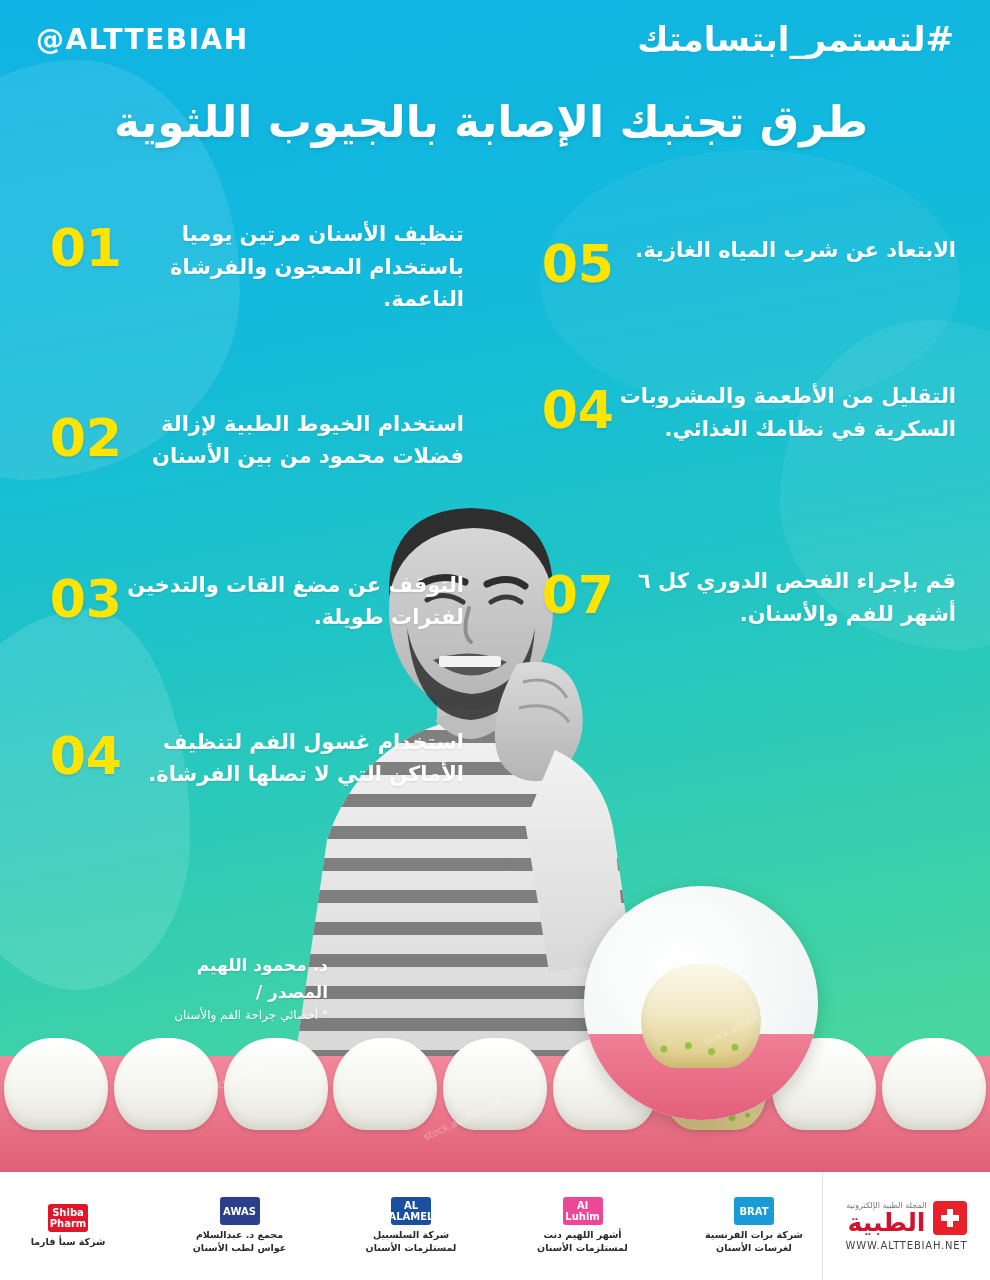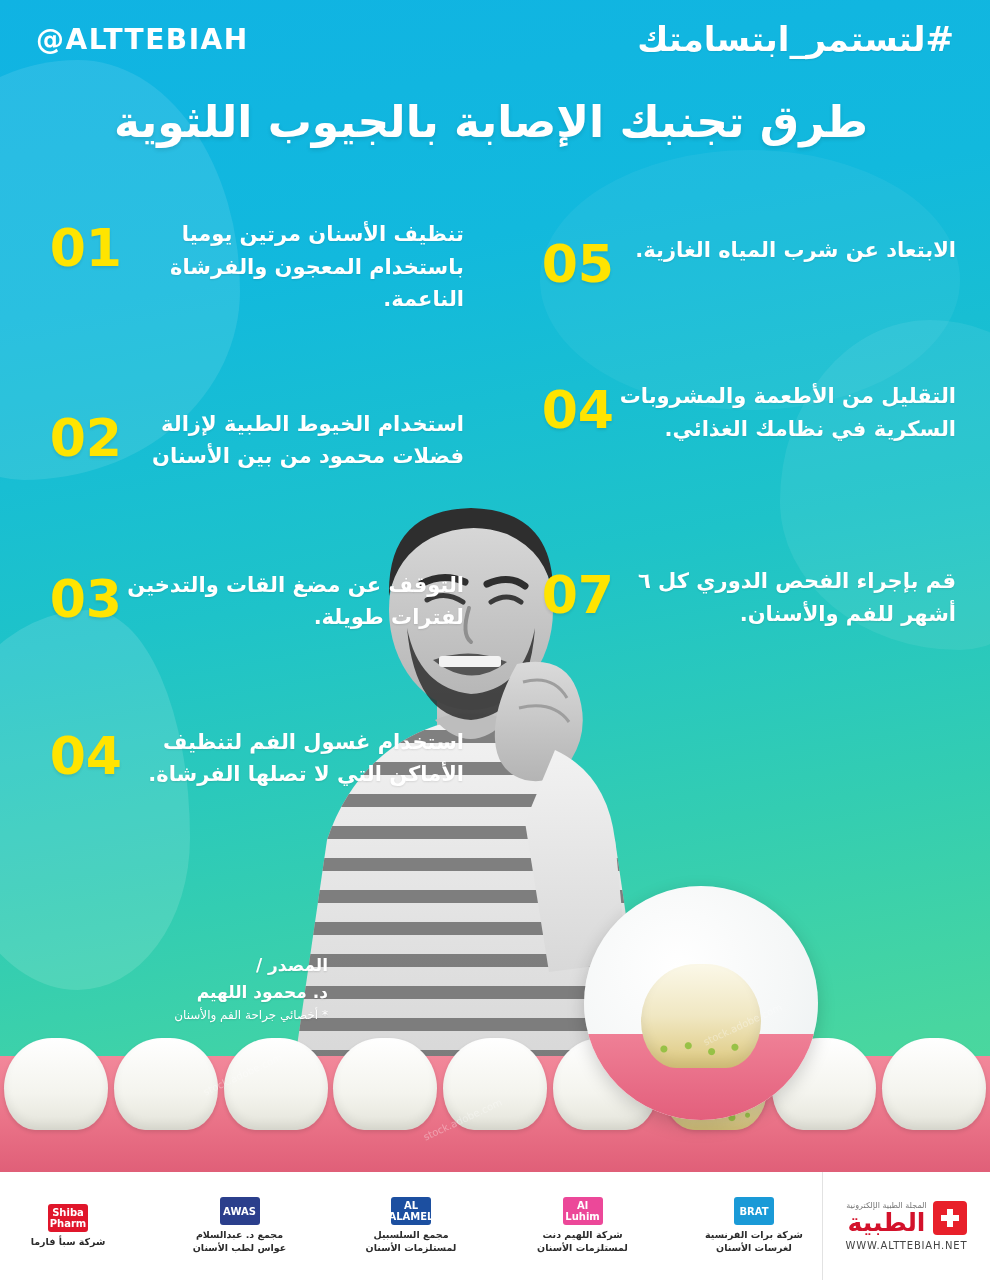--- a/index.html
+++ b/index.html
@@ -429,22 +429,22 @@
       <path d="M262 196 q46 -10 60 26 q14 38 -6 70 q-16 26 -46 20 q-28 -8 -30 -40 q-2 -34 22 -76 Z" fill="url(#skin)"></path>
       <path d="M268 214 q30 -8 44 16" stroke="#9e9e9e" stroke-width="3" fill="none"></path>
       <path d="M264 240 q34 -8 50 14" stroke="#9e9e9e" stroke-width="3" fill="none"></path>
 
       <path d="M300 282 q52 24 60 90 l12 122 l-78 10 l-24 -150 Z" fill="url(#shirt)"></path>
       <g clip-path="url(#shirtClip)"></g>
     </svg>
   </div>
 
   <div class="source">
+    <div>د. محمود اللهيم</div>
     <div>المصدر /</div>
-    <div>د. محمود اللهيم</div>
     <div class="small">* أخصائي جراحة الفم والأسنان</div>
   </div>
 
   <div class="gum"></div>
 
   <div class="teeth-row">
     <div class="tooth"></div>
     <div class="tooth"></div>
     <div class="tooth decayed"></div>
     <div class="tooth"></div>
@@ -480,25 +480,25 @@
       <div class="partner">
         <span class="partner-mark" style="background:#e0162b">Shiba Pharm</span>
         <span class="partner-name">شركة سبأ فارما</span>
       </div>
       <div class="partner">
         <span class="partner-mark" style="background:#2b3f8c">AWAS</span>
         <span class="partner-name">مجمع د. عبدالسلام عواس لطب الأسنان</span>
       </div>
       <div class="partner">
         <span class="partner-mark" style="background:#1c4fa0">AL ALAMEL</span>
-        <span class="partner-name">مجمع السلسبيل لمستلزمات الأسنان</span>
+        <span class="partner-name">شركة السلسبيل لمستلزمات الأسنان</span>
       </div>
       <div class="partner">
         <span class="partner-mark" style="background:#ec4899">Al Luhim</span>
-        <span class="partner-name">شركة اللهيم دنت لمستلزمات الأسنان</span>
+        <span class="partner-name">أشهر اللهيم دنت لمستلزمات الأسنان</span>
       </div>
       <div class="partner">
         <span class="partner-mark" style="background:#1a9ad7">BRAT</span>
         <span class="partner-name">شركة برات الفرنسية لغرسات الأسنان</span>
       </div>
     </div>
   </div>
 
 </div>
 

